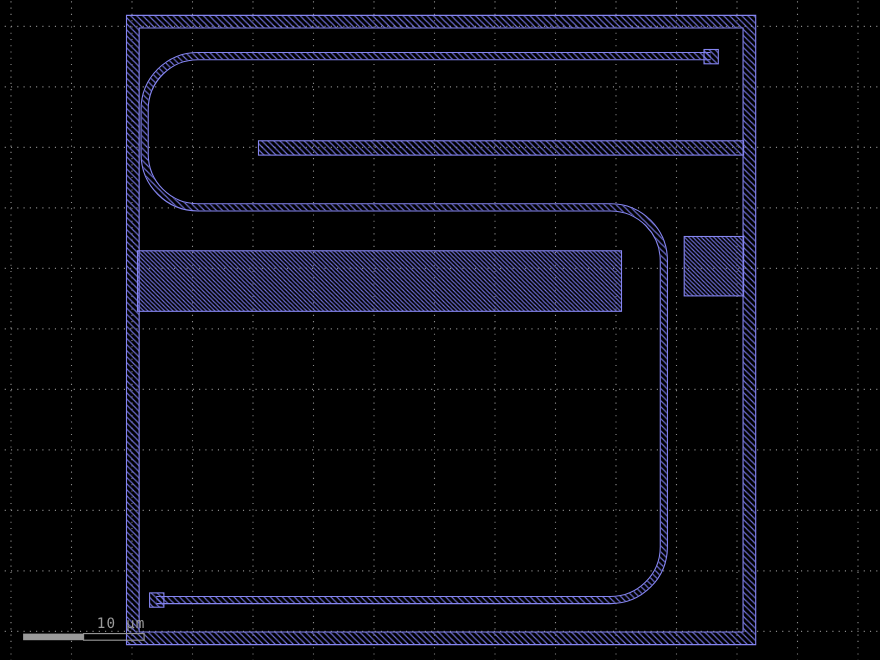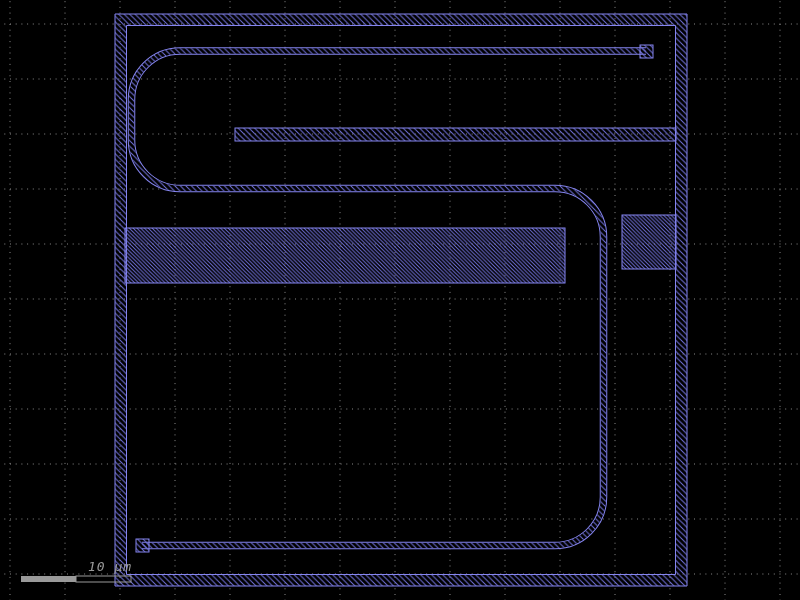--- a/index.html
+++ b/index.html
@@ -9,21 +9,20 @@
     width: 800px;
     height: 600px;
     overflow: hidden;
     font-family: "DejaVu Sans Mono", monospace;
   }
   .viewport {
     position: relative;
     width: 800px;
     height: 600px;
     background: #84cc16;
-    font-style: italic;
   }
   svg { display: block; }
   text.scale-label {
     font-family: "DejaVu Sans Mono", monospace;
     font-size: 13px;
     letter-spacing: 1px;
   }
 </style>
 </head>
 <body>

